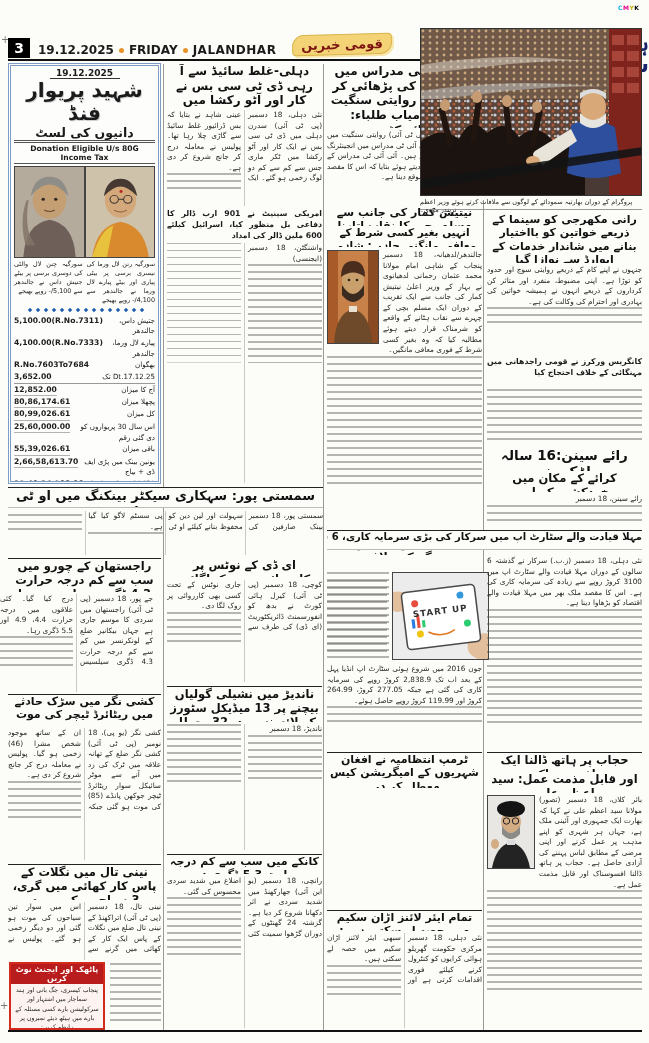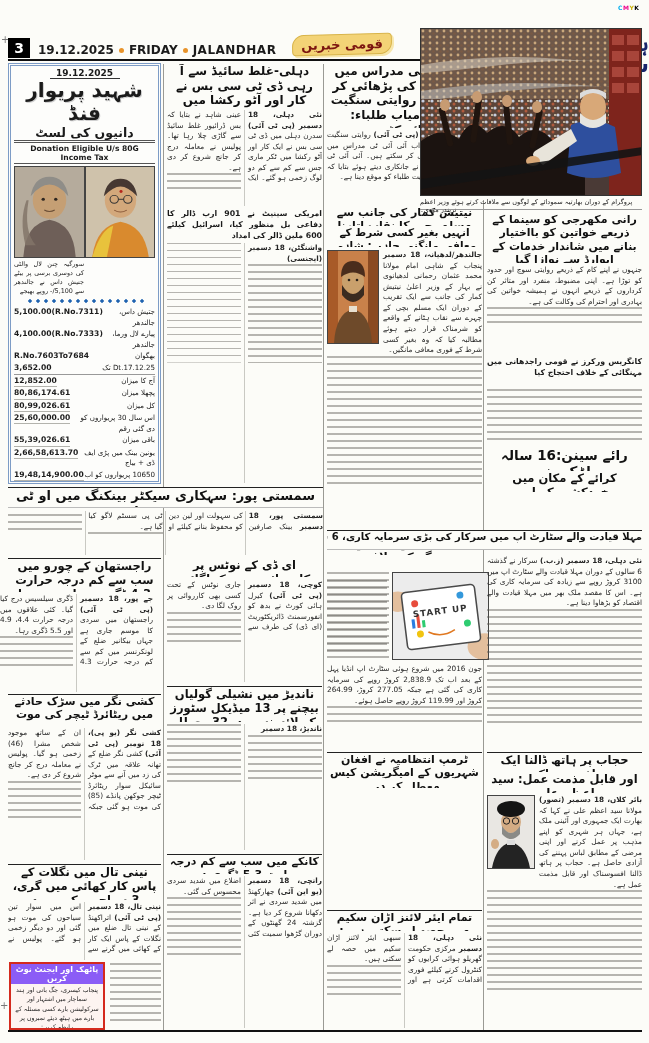--- a/index.html
+++ b/index.html
@@ -1,21 +1,21 @@
 <!DOCTYPE html>
 <html lang="ur"><head>
 <meta charset="utf-8">
 <style>
   html,body{margin:0;padding:0;background:#e8e8e4}
   .page{position:relative;width:649px;height:1043px;margin:0 auto;background:#fcfcf8;
         font-family:"DejaVu Sans",sans-serif;color:#1b1b1b;overflow:hidden}
   .abs{position:absolute;box-sizing:border-box}
   .hd{font-weight:bold;direction:rtl;text-align:center;line-height:1.22;color:#111;overflow:hidden;background:#fcfcf8}
   .bd{direction:rtl;text-align:justify;font-size:7.3px;line-height:1.45;color:#262626;overflow:hidden}
-  .dl{font-weight:bold}
+  .dl{font-weight:normal}
   .cols2{column-count:2;column-gap:7px;column-rule:1px solid #c9c9c3}
   .cols4{column-count:4;column-gap:6px;column-rule:1px solid #c9c9c3}
   .fill{background:repeating-linear-gradient(to bottom,#55524c 0 1.7px,transparent 1.7px 7px);opacity:.42;width:100%}
   .vr{position:absolute;width:1px;background:#9a9a94}
   .hrule{position:absolute;background:#111}
   .pgnum{background:#000;color:#fff;font-weight:bold;font-size:14px;display:flex;align-items:center;justify-content:center;font-family:"DejaVu Sans",sans-serif}
   .dot{display:inline-block;width:5px;height:5px;border-radius:50%;background:#e8932a;vertical-align:middle;margin:0 5px}
   .badge{background:#f3d376;border:1px solid #d8b44a;border-radius:12px 4px 12px 4px;color:#7c1510;font-weight:bold;font-size:13px;text-align:center;direction:rtl;transform:rotate(-1.5deg);box-shadow:2px 2px 0 #f7e7ad;padding:2px 0}
   .brand-en{color:#d41e14;font-weight:bold;font-size:10px;letter-spacing:.5px}
   .brand-ur{color:#18246b;font-weight:bold;font-size:21px;direction:rtl;line-height:1}
@@ -24,21 +24,21 @@
   .fund-title{font-weight:bold;font-size:20px;text-align:center;direction:rtl;line-height:1.15;text-shadow:1px 1px 0 #cfcfcf}
   .fund-sub{font-weight:bold;font-size:12.5px;text-align:center;direction:rtl;border-bottom:1px solid #555;line-height:1.2}
   .fund-elig{font-weight:bold;font-size:7.6px;text-align:center;border-top:1px solid #555;border-bottom:1px solid #555;margin-top:1px;padding:1px 0}
   .photo-frame{border:1px solid #444;overflow:hidden;background:#aaa}
   .cap{direction:rtl;font-size:6.4px;line-height:1.4;text-align:justify;color:#222}
   .dots-sep{height:6px;background-image:radial-gradient(circle,#1f63b0 1.5px,transparent 1.8px);background-size:8px 6px;background-repeat:repeat-x;width:118px;margin:2px auto}
   .frow{display:flex;justify-content:space-between;direction:rtl;font-size:7.1px;line-height:1.5;align-items:baseline}
   .famt{font-weight:bold;direction:ltr;unicode-bidi:embed;font-size:7.6px}
   .famt-u{border-bottom:1px solid #b3b3ad}
   .agents{border:2px solid #d42a1e;background:#fdf4f1;overflow:hidden}
-  .agents-title{background:#8b5cf6;color:#fff;font-weight:bold;font-size:8px;text-align:center;direction:rtl;padding:1px 0}
+  .agents-title{background:#b91c1c;color:#fff;font-weight:bold;font-size:8px;text-align:center;direction:rtl;padding:1px 0}
   .agents-body{font-size:6.2px;direction:rtl;text-align:center;line-height:1.5;padding:1px 2px}
   .cmyk{font-size:6px;font-weight:bold;letter-spacing:.5px}
   .cmyk .c{color:#00aeef}.cmyk .m{color:#ec008c}.cmyk .y{color:#c9b000}.cmyk .k{color:#000}
   .cropmark{color:#777;font-size:10px}
   .capline{font-size:6.5px;direction:rtl;text-align:left;color:#222;border-bottom:1px solid #999;line-height:1.3}
   .subbold{font-weight:bold;font-size:7.8px;direction:rtl;text-align:justify;line-height:1.4}
 </style>
 </head>
 <body>
 
@@ -90,20 +90,21 @@
           <circle cx="27" cy="33" r="4" fill="none" stroke="#333" stroke-width="1"></circle>
           <circle cx="40" cy="33" r="4" fill="none" stroke="#333" stroke-width="1"></circle>
           <path d="M31 33 h5" stroke="#333" stroke-width="1"></path>
           <circle cx="33.5" cy="25" r="1.5" fill="#b5261c"></circle>
           <path d="M27 44 q6 4 12 0" stroke="#8a5a3a" stroke-width="1" fill="none"></path>
         </svg>
       </div>
     </div>
     <div style="display:flex;justify-content:space-between;gap:4px;margin-top:2px">
       <div class="cap" style="width:70px">سورگیہ چنن لال والٹی کی دوسری برسی پر بیٹے جتیش داس نے جالندھر سے 5,100/- روپے بھیجے</div>
+      <div class="cap" style="width:70px">سورگیہ رتن لال ورما کی تیسری برسی پر بیٹی پیاری اور بیٹے پیارے لال ورما نے جالندھر سے 4,100/- روپے بھیجے</div>
     </div>
     <div class="dots-sep"></div>
     <div class="frow">
         <span>جتیش داس، جالندھر</span>
         <span class="famt">5,100.00(R.No.7311)</span>
       </div>
     <div class="frow">
         <span>پیارے لال ورما، جالندھر</span>
         <span class="famt">4,100.00(R.No.7333)</span>
       </div>
@@ -348,20 +349,24 @@
   <div class="abs bd" style="left:487px;top:265px;width:155px;height:90px">
     <span>جنہوں نے اپنے کام کے ذریعے روایتی سوچ اور حدود کو توڑا ہے۔ اپنی مضبوط، منفرد اور متاثر کن کرداروں کے ذریعے انہوں نے ہمیشہ خواتین کی بہادری اور احترام کی وکالت کی ہے۔</span>
     <div class="fill" style="height:20px"></div>
   </div>
   <div class="abs bd" style="left:487px;top:389px;width:155px;height:56px">
     <div class="fill" style="height:54px"></div>
   </div>
 
   <div class="abs hd" style="left:487px;top:447px;width:155px;height:24px;font-size:13.5px">رائے سینن:16 سالہ لڑکی نے</div>
   <div class="abs hd" style="left:487px;top:471px;width:155px;height:21px;font-size:11.5px">کرائے کے مکان میں خودکشی کر لی</div>
+  <div class="abs bd" style="left:487px;top:494px;width:155px;height:34px">
+    <span class="dl">رائے سینن، 18 دسمبر</span>
+    <div class="fill" style="height:20px"></div>
+  </div>
 
   <div class="abs bd" style="left:487px;top:556px;width:155px;height:192px">
     <span class="dl">نئی دہلی، 18 دسمبر (ز.ب.)</span>
     <span>سرکار نے گذشتہ 6 سالوں کے دوران مہلا قیادت والے سٹارٹ اپ میں 3100 کروڑ روپے سے زیادہ کی سرمایہ کاری کی ہے۔ اس کا مقصد ملک بھر میں مہلا قیادت والے اقتصاد کو بڑھاوا دینا ہے۔</span>
     <div class="fill" style="height:116px"></div>
   </div>
 
   <div class="abs hd" style="left:487px;top:752px;width:155px;height:20px;font-size:11.5px;border-top:1px solid #222">حجاب پر ہاتھ ڈالنا ایک افسوسناک</div>
   <div class="abs hd" style="left:487px;top:772px;width:155px;height:21px;font-size:11.5px">اور قابل مذمت عمل: سید اعظم علی</div>
   <div class="abs bd" style="left:487px;top:795px;width:155px;height:233px">

